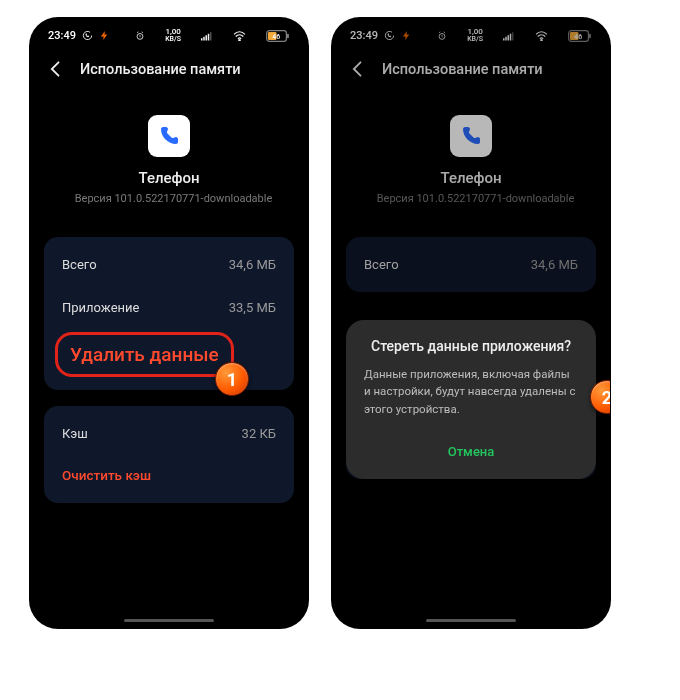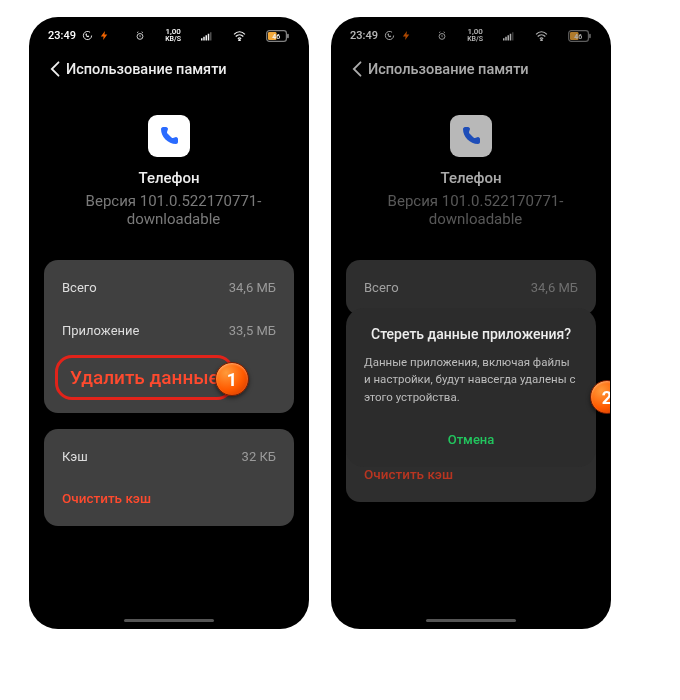--- a/index.html
+++ b/index.html
@@ -12,33 +12,33 @@
       display: flex; justify-content: space-between; align-items: center;
       padding: 10px 18px 6px; color: #fff; font-size: 11px; font-weight: 500;
     }
     .status-left { display: flex; align-items: center; gap: 6px; }
     .status-right { display: flex; align-items: center; gap: 20px; }
     .st-icon { display: inline-flex; opacity: .95; }
     .orange-icon { color: #ff6a00; }
     .kbs { font-size: 7px; line-height: 1; text-align: center; }
     .kbs .n { font-size: 8px; }
     .header {
-      display: flex; align-items: center; padding: 10px 16px 14px; color: #eee;
+      display: flex; align-items: center; gap: 14px; padding: 10px 16px 14px; color: #eee;
     }
     .back-arrow { width: 20px; height: 20px; }
     .header-title { font-size: 14.5px; font-weight: 500; }
     .app-block { text-align: center; padding: 22px 0 16px; }
     .app-icon {
       width: 42px; height: 42px; background: #fff; border-radius: 9px;
       margin: 0 auto 12px; display: flex; align-items: center; justify-content: center;
     }
     .app-name { color: #eee; font-size: 15px; font-weight: 500; margin-bottom: 5px; }
-    .app-version { color: #7a7a7a; font-size: 15px; padding-left: 9px; }
+    .app-version { color: #7a7a7a; font-size: 11px; padding-left: 9px; }
     .card {
-      margin: 16px 14px 0; background: #404040; border-radius: 14px; padding: 6px 0;
+      margin: 16px 14px 0; background: #0f172a; border-radius: 14px; padding: 6px 0;
     }
     .row {
       display: flex; justify-content: space-between; align-items: center;
       padding: 14px 18px; font-size: 13px;
     }
     .row .label { color: #ddd; }
     .row .value { color: #9a9a9a; }
     .action-row {
       padding: 12px 18px 14px; color: #ff4a2e; font-size: 13.5px; font-weight: 500;
     }
@@ -46,21 +46,21 @@
       outline: 3px solid #e2231a; border-radius: 14px; display: inline-block;
       padding: 8px 12px; margin: 6px 14px 10px;
     }
     .home-indicator {
       position: absolute; bottom: 6px; left: 50%; transform: translateX(-50%);
       width: 90px; height: 3px; background: #555; border-radius: 3px;
     }
     
     .dialog-scrim { position: absolute; inset: 0; background: rgba(0,0,0,.28); }
     .dialog {
-      position: absolute; left: 14px; right: 14px; top: 290px;
+      position: absolute; left: 14px; right: 14px; top: 302px;
       background: #2c2c2c; border-radius: 18px; padding: 18px 18px 10px;
     }
     .dialog-title { color: #eee; font-size: 14px; font-weight: 500; text-align: center; margin-bottom: 12px; }
     .dialog-msg { color: #bdbdbd; font-size: 11.5px; line-height: 1.5; margin-bottom: 16px; }
     .dialog-actions { display: flex; gap: 12px; }
     .dlg-btn {
       flex: 1; text-align: center; padding: 10px 0; color: #22c55e; font-size: 13px;
       font-weight: 500; border-radius: 12px;
     }
     .dlg-btn.confirm { outline: 3px solid #e2231a; }

